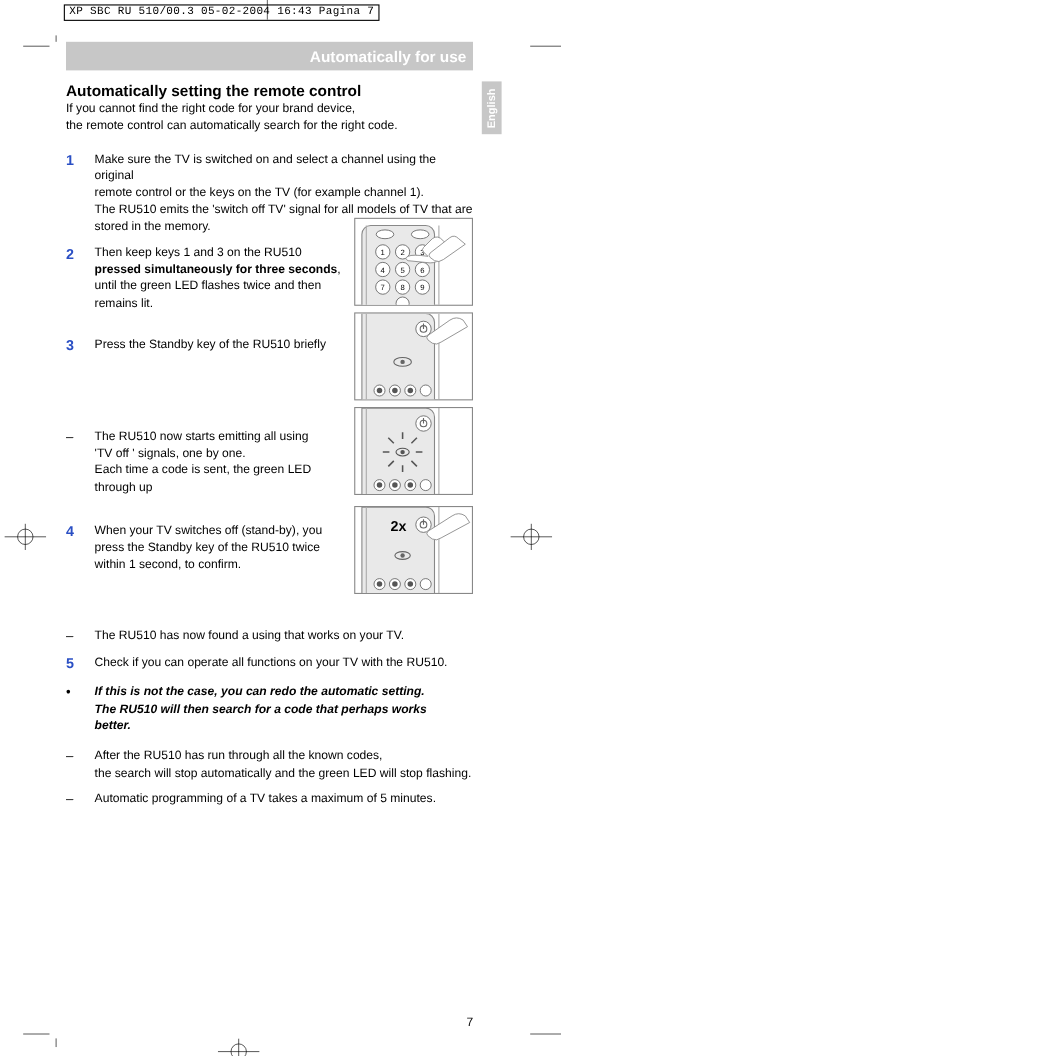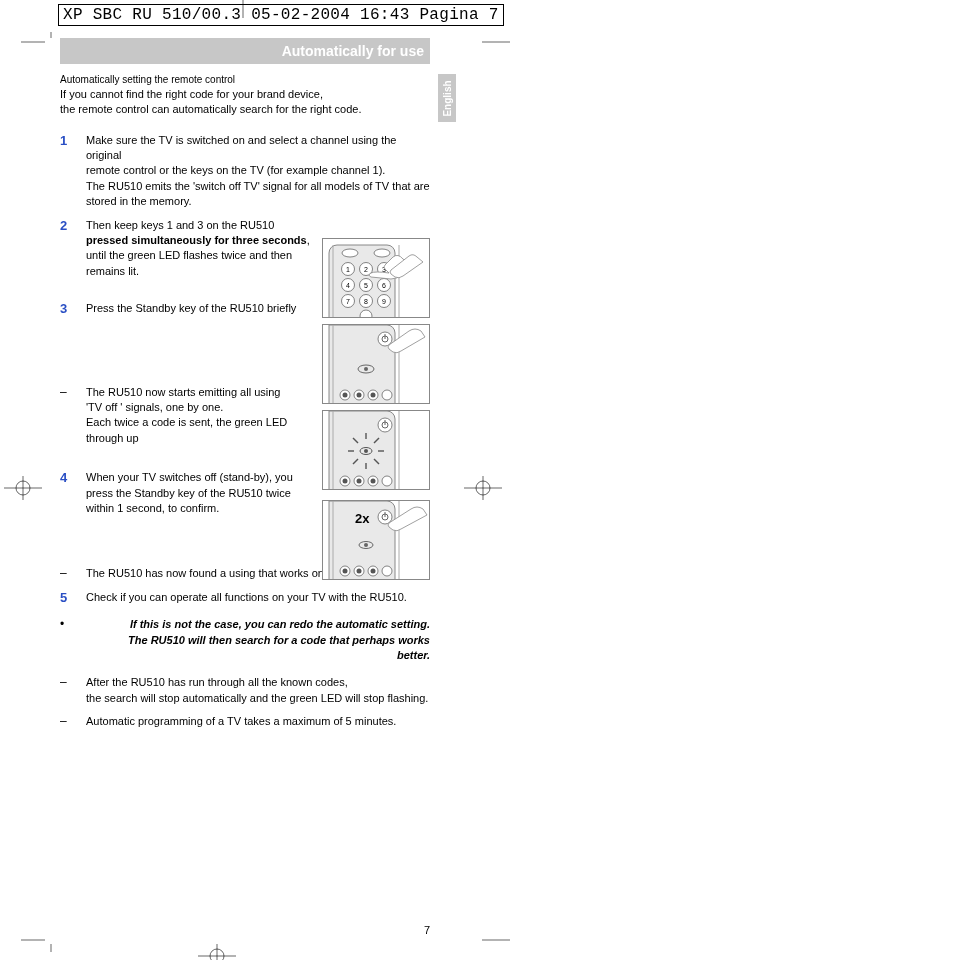--- a/index.html
+++ b/index.html
@@ -11,21 +11,21 @@
     position: relative;
     color: #000;
     font-size: 12px;
   }
   .crop-mark { position: absolute; stroke: #000; stroke-width: 0.6; }
   .reg-mark { position: absolute; }
   .header-info {
     position: absolute;
     top: 4px; left: 58px;
     font-family: "Courier New", monospace;
-    font-size: 16px;
+    font-size: 10px;
     color: #000;
     border: 0.5px solid #000;
     padding: 1px 4px;
     letter-spacing: 0.3px;
   }
   .title-band {
     position: absolute;
     top: 38px; left: 60px;
     width: 370px; height: 26px;
     background: #c7c7c7;
@@ -52,22 +52,22 @@
   .lang-tab span {
     transform: rotate(-90deg);
     white-space: nowrap;
   }
   .content {
     position: absolute;
     top: 74px; left: 60px;
     width: 370px;
   }
   h2 {
-    font-size: 10px;
-    font-weight: 400;
+    font-size: 14px;
+    font-weight: 700;
     color: #000;
     margin-bottom: 2px;
   }
   .intro {
     font-size: 11px;
     line-height: 1.35;
     color: #000;
     margin-bottom: 16px;
   }
   .steps { }
@@ -89,33 +89,32 @@
     color: #000;
     font-size: 12px;
   }
   .step-body {
     flex: 1;
     font-size: 11px;
     line-height: 1.4;
     color: #000;
   }
   .step-body .bolded { font-weight: 600; }
-  .tight { font-style: italic; font-weight: 600; text-align: right; }
+  .tight { font-style: italic; font-weight: 600; }
   .fig-col {
     position: absolute;
     left: 322px;
     width: 108px;
   }
   .fig {
     width: 108px;
     border: 1px solid #888;
     background: #fff;
     position: relative;
     overflow: hidden;
-    margin-top: 40px;
   }
   .page-num {
     position: absolute;
     top: 924px; left: 424px;
     font-size: 11px;
   }
   .remote-body {
     fill: #e9e9e9;
     stroke: #888;
     stroke-width: 1;
@@ -210,21 +209,21 @@
       <div class="step-body" style="width:225px">
         <span>Press the Standby key of the RU510 briefly</span>
       </div>
     </div>
 
     <div class="step" style="margin-top:68px">
       <div class="step-dash">–</div>
       <div class="step-body" style="width:225px">
         <span>The RU510 now starts emitting all using</span><br>
         <span>'TV off ' signals, one by one.</span><br>
-        <span>Each twice a code is sent, the green LED</span><br>
+        <span>Each time a code is sent, the green LED</span><br>
         <span>through up</span>
       </div>
     </div>
 
     <div class="step" style="margin-top:24px">
       <div class="step-num">4</div>
       <div class="step-body" style="width:225px">
         <span>When your TV switches off (stand-by), you</span><br>
         <span>press the Standby key of the RU510 twice</span><br>
         <span>within 1 second, to confirm.</span>

